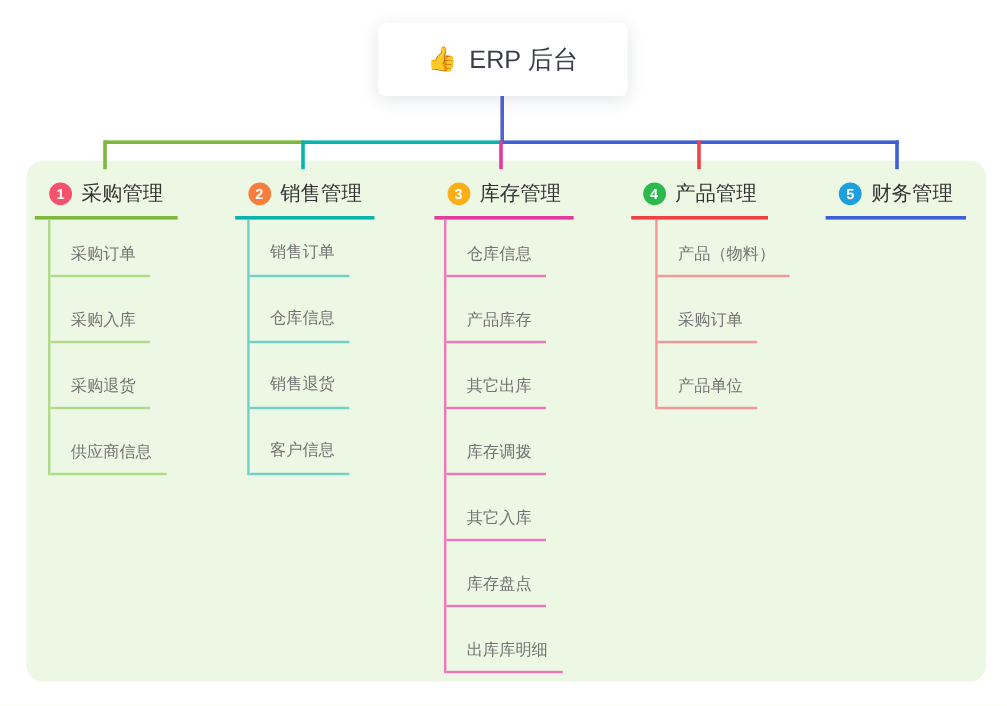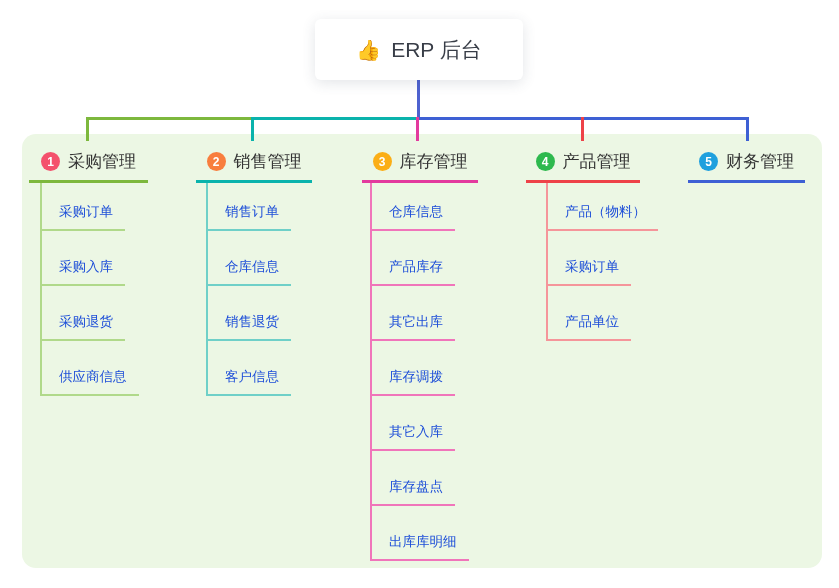--- a/index.html
+++ b/index.html
@@ -87,33 +87,33 @@
     align-items: center;
     justify-content: center;
     flex: 0 0 auto;
   }
 
   .children {
     border-left: 2px solid var(--child-line);
     width: fit-content;
   }
   .b1 .children { margin-left: 11px; }
-  .b2 .children { margin-left: 10px; }
+  .b2 .children { margin-left: 10px; font-family: Liberation Mono, monospace; }
   .b3 .children { margin-left: 8px; }
   .b4 .children { margin-left: 20px; }
   .b5 .children { margin-left: 10px; }
 
   .child {
     display: block;
     width: fit-content;
     padding: 27px 12px 8px 17px;
     border-bottom: 2px solid var(--child-line);
     font-size: 13.5px;
     line-height: 18px;
-    color: #1d4ed8;
+    color: #737373;
     white-space: nowrap;
   }
   .child:first-child { padding-top: 20px; }
 </style>
 </head>
 <body>
 
 <div class="canvas">
 
   <div class="title-box">

